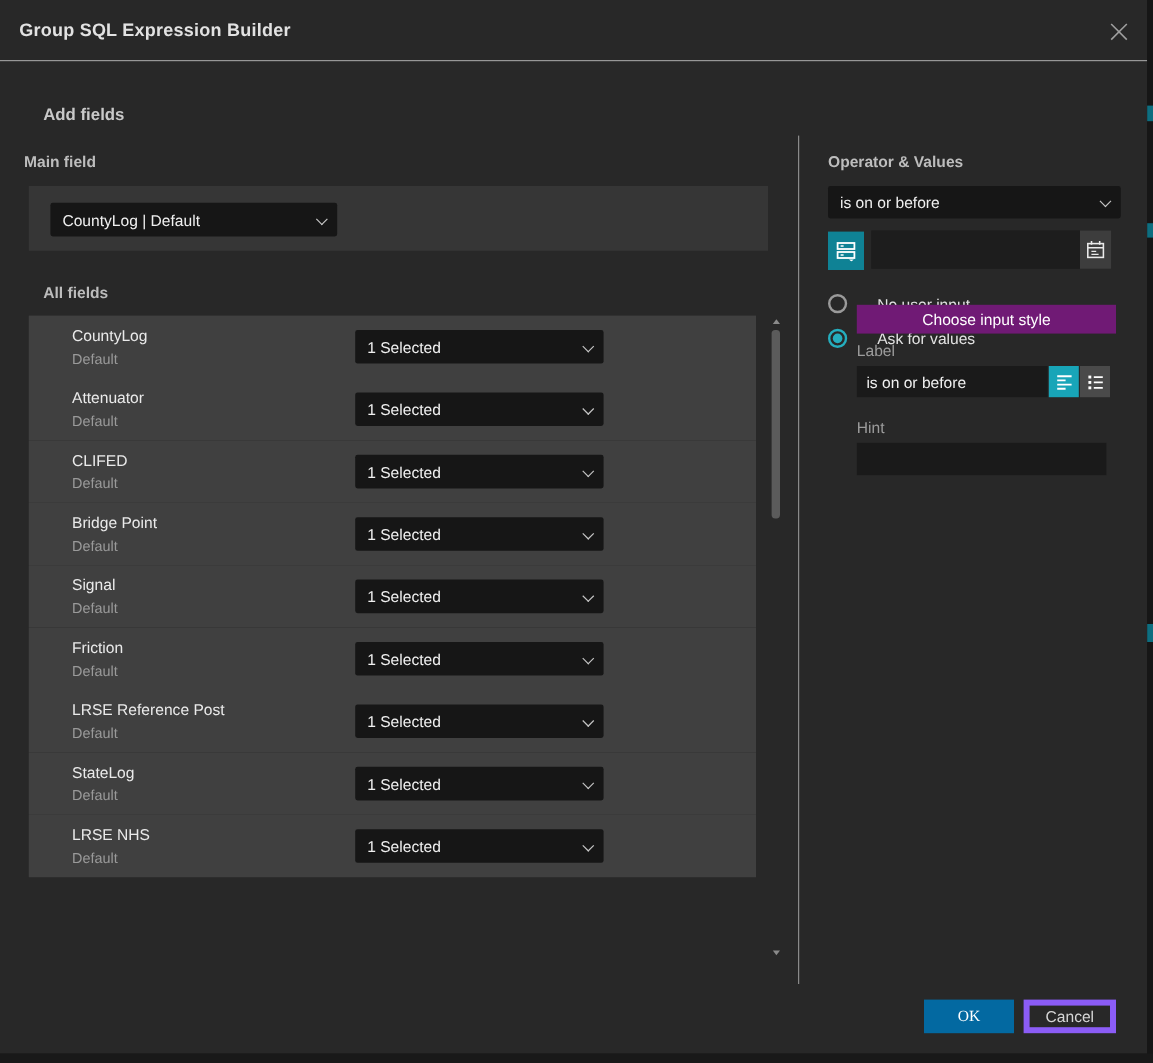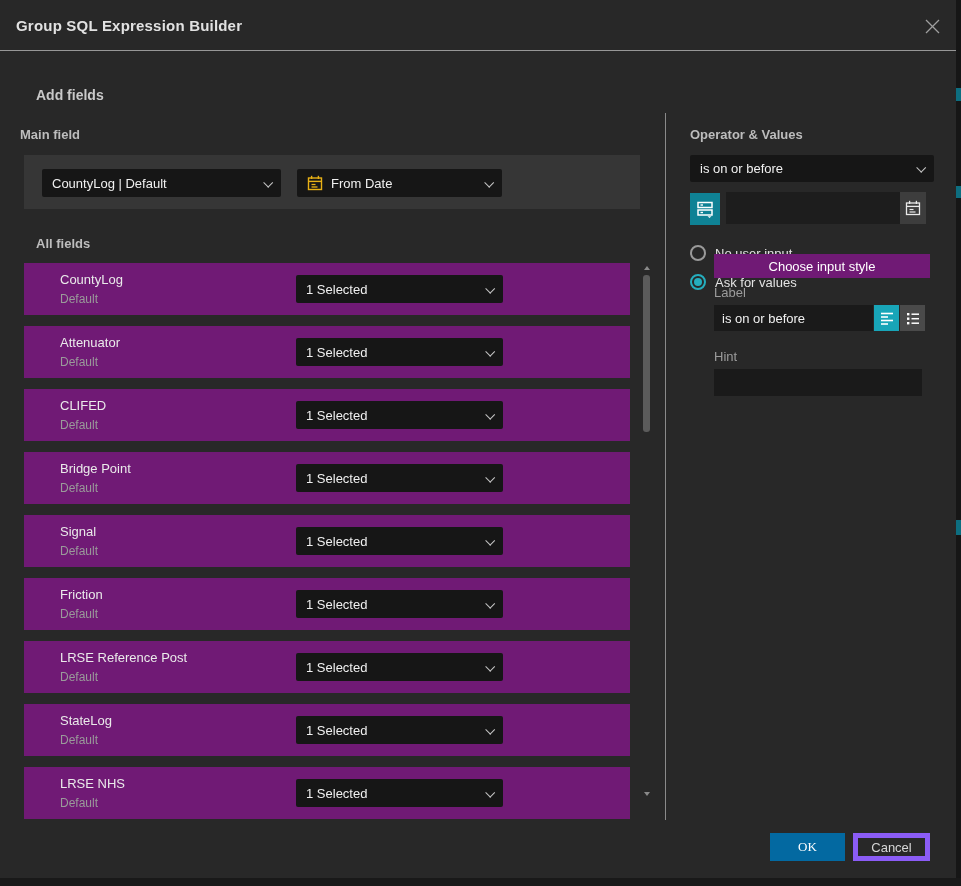--- a/index.html
+++ b/index.html
@@ -36,21 +36,21 @@
 
   .dropdown {
     background:#161616; border-radius:2px; display:flex; align-items:center;
     padding:0 10px; font-size:13px; color:#f0f0f0; cursor:pointer;
   }
   .chev { width:7px; height:7px; border-right:1.5px solid #c6c6c6; border-bottom:1.5px solid #c6c6c6; transform:rotate(45deg) translateY(-1px); margin-left:auto; flex:none; }
   .dd-layer { position:absolute; left:18px; top:14px; width:239px; height:28px; }
   .dd-field { position:absolute; left:273px; top:14px; width:205px; height:28px; gap:8px; }
 
   .fields-list { position:absolute; left:24px; top:263px; width:606px; }
-  .field-row { position:relative; height:52px; background:#701a75; margin-bottom:11px; }
+  .field-row { position:relative; height:52px; background:#404040; margin-bottom:0; }
   .field-name { position:absolute; left:36px; top:9px; font-size:13px; color:#eaeaea; }
   .field-sub  { position:absolute; left:36px; top:29px; font-size:12px; color:#9a9a9a; }
   .row-dd { position:absolute; left:272px; top:12px; width:207px; height:28px;padding-left:10px; }
 
   
   .scrollbar { position:absolute; left:643px; top:263px; width:8px; height:537px; }
   .scroll-up    { position:absolute; left:1px; top:3px;  width:0; height:0; border-left:3px solid transparent; border-right:3px solid transparent; border-bottom:4px solid #8a8a8a; }
   .scroll-down  { position:absolute; left:1px; bottom:4px; width:0; height:0; border-left:3px solid transparent; border-right:3px solid transparent; border-top:4px solid #8a8a8a; }
   .scroll-thumb { position:absolute; left:0; top:12px; width:7px; height:157px; background:#5b5b5b; border-radius:3px; }
 
@@ -67,21 +67,21 @@
   .value-input-wrap { position:absolute; left:36px; top:0; width:200px; height:32px; background:#1d1d1d; }
   .value-input { position:absolute; left:0; top:0; width:174px; height:32px; background:transparent; border:none; outline:none; color:#f0f0f0; font-size:13px; padding:0 8px; font-family:"Liberation Sans",sans-serif; }
   .cal-btn { position:absolute; right:0; top:0; width:26px; height:32px; background:#3d3d3d; display:flex; align-items:center; justify-content:center; cursor:pointer; }
 
   .radio-row { position:absolute; left:24px; display:flex; align-items:center; gap:9px; cursor:pointer; }
   .radio-row.r1 { top:245px; }
   .radio-row.r2 { top:274px; }
   .radio-circle { width:16px; height:16px; border-radius:50%; border:2px solid #9a9a9a; flex:none; }
   .radio-circle.sel { border-color:#25aebe; display:flex; align-items:center; justify-content:center; }
   .radio-dot { width:8px; height:8px; border-radius:50%; background:#25aebe; }
-  .radio-label { font-size:13px; color:#e3e3e3; }
+  .radio-label { font-size:13px; color:#e3e3e3;margin-left:16px; }
 
   .choose-btn { position:absolute; left:48px; top:254px; width:216px; height:24px; background:#701a75; color:#fff;
     font-size:13px; display:flex; align-items:center; justify-content:center; border:none; cursor:pointer; font-family:"Liberation Sans",sans-serif; }
 
   .lbl-label { position:absolute; left:48px; top:285px; font-size:13px; color:#9c9c9c; }
   .label-input { position:absolute; left:48px; top:305px; width:159px; height:26px; background:#1a1a1a; border:none; outline:none; color:#f0f0f0; font-size:13px; padding:0 8px; font-family:"Liberation Sans",sans-serif; }
   .style-btn { position:absolute; top:305px; width:25px; height:26px; display:flex; align-items:center; justify-content:center; cursor:pointer; }
   .style-btn.align { left:208px; background:#18a5b8; }
   .style-btn.list  { left:234px; background:#4a4a4a; }
 
@@ -110,32 +110,20 @@
     </svg>
   </div>
   <div class="header-divider"></div>
 
   <div class="h-addfields">Add fields</div>
   <div class="lbl-mainfield sub-label">Main field</div>
 
   <div class="main-panel">
     <div class="dropdown dd-layer">
       <span>CountyLog | Default</span>
-      <span class="chev"></span>
-    </div>
-    <div class="dropdown dd-field">
-      <svg width="16" height="16" viewBox="0 0 16 16" style="flex:none">
-        <rect x="1.5" y="3" width="13" height="11.5" fill="none" stroke="#e8b116" stroke-width="1.4"></rect>
-        <line x1="1.5" y1="6.4" x2="14.5" y2="6.4" stroke="#e8b116" stroke-width="1.4"></line>
-        <line x1="4.6" y1="0.8" x2="4.6" y2="4" stroke="#e8b116" stroke-width="1.4"></line>
-        <line x1="11.4" y1="0.8" x2="11.4" y2="4" stroke="#e8b116" stroke-width="1.4"></line>
-        <line x1="4.5" y1="9.5" x2="8.5" y2="9.5" stroke="#e8b116" stroke-width="1.3"></line>
-        <line x1="4.5" y1="12" x2="10.5" y2="12" stroke="#e8b116" stroke-width="1.3"></line>
-      </svg>
-      <span>From Date</span>
       <span class="chev"></span>
     </div>
   </div>
 
   <div class="lbl-allfields sub-label">All fields</div>
 
   <div class="fields-list">
     <div class="field-row">
       <span class="field-name">CountyLog</span>
       <span class="field-sub">Default</span>

